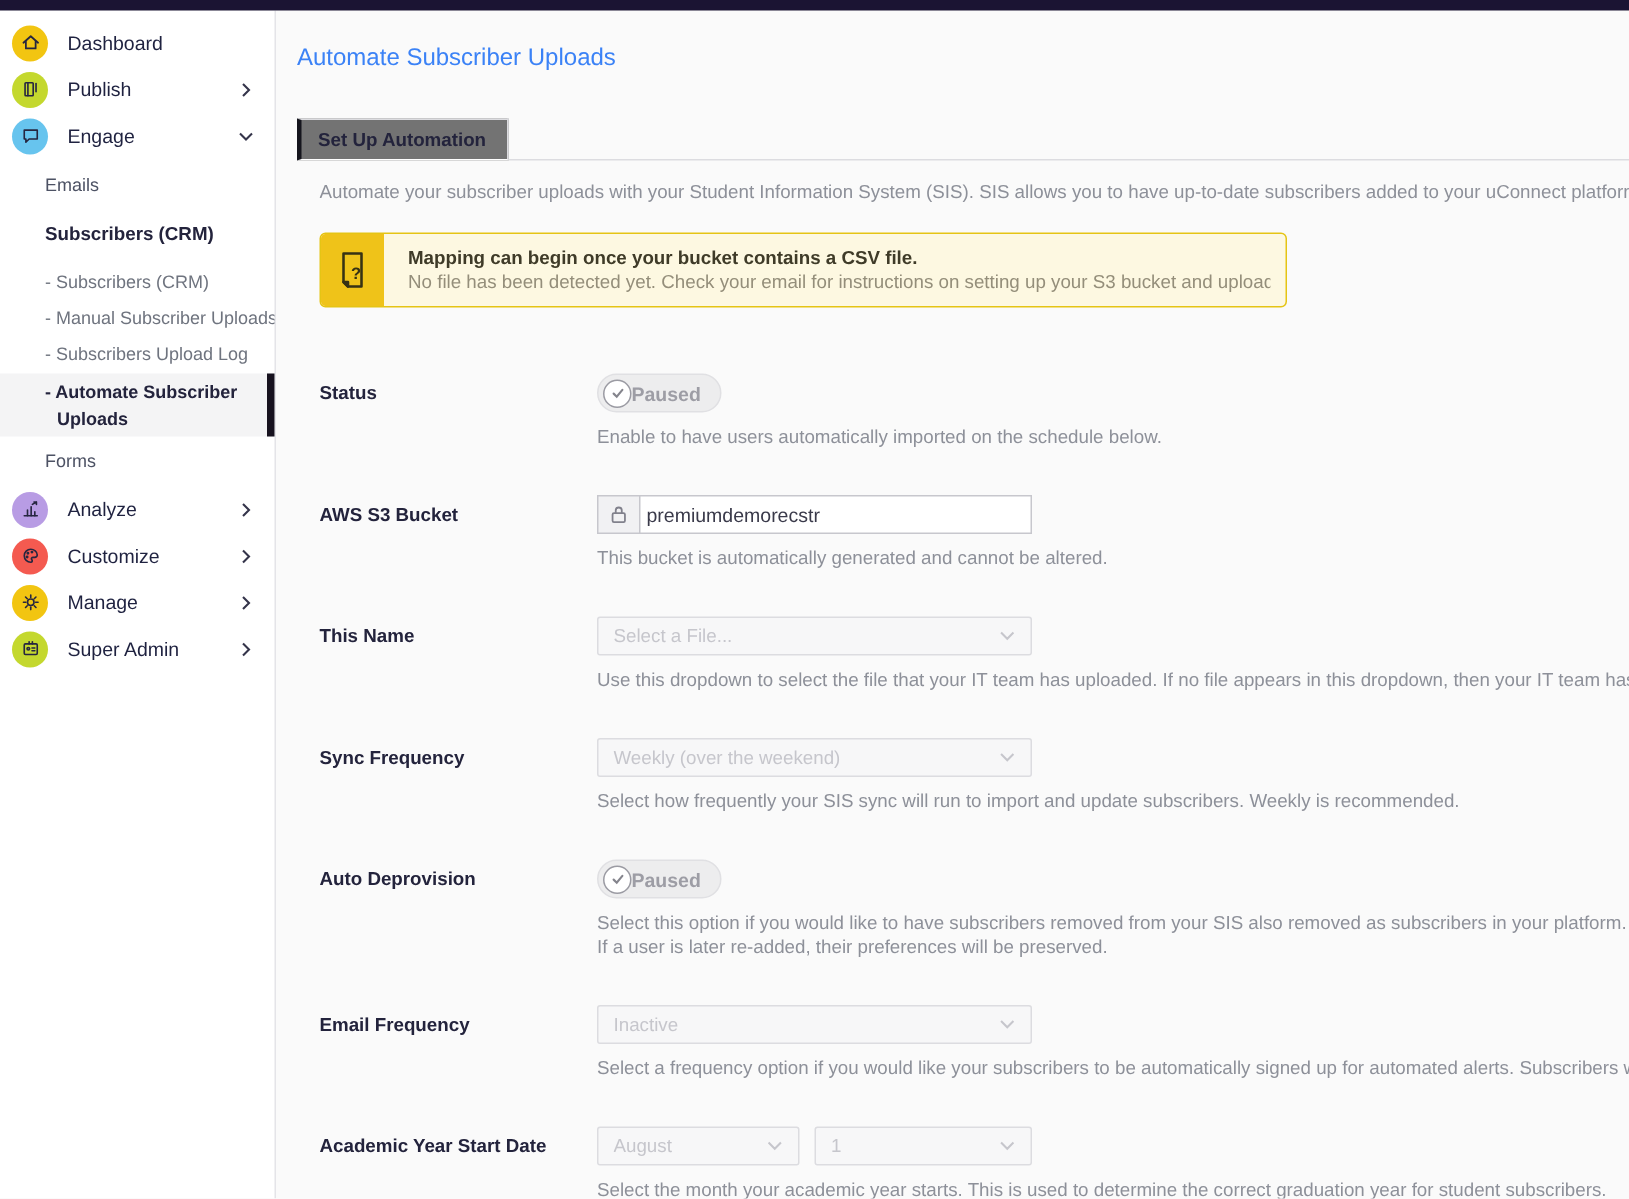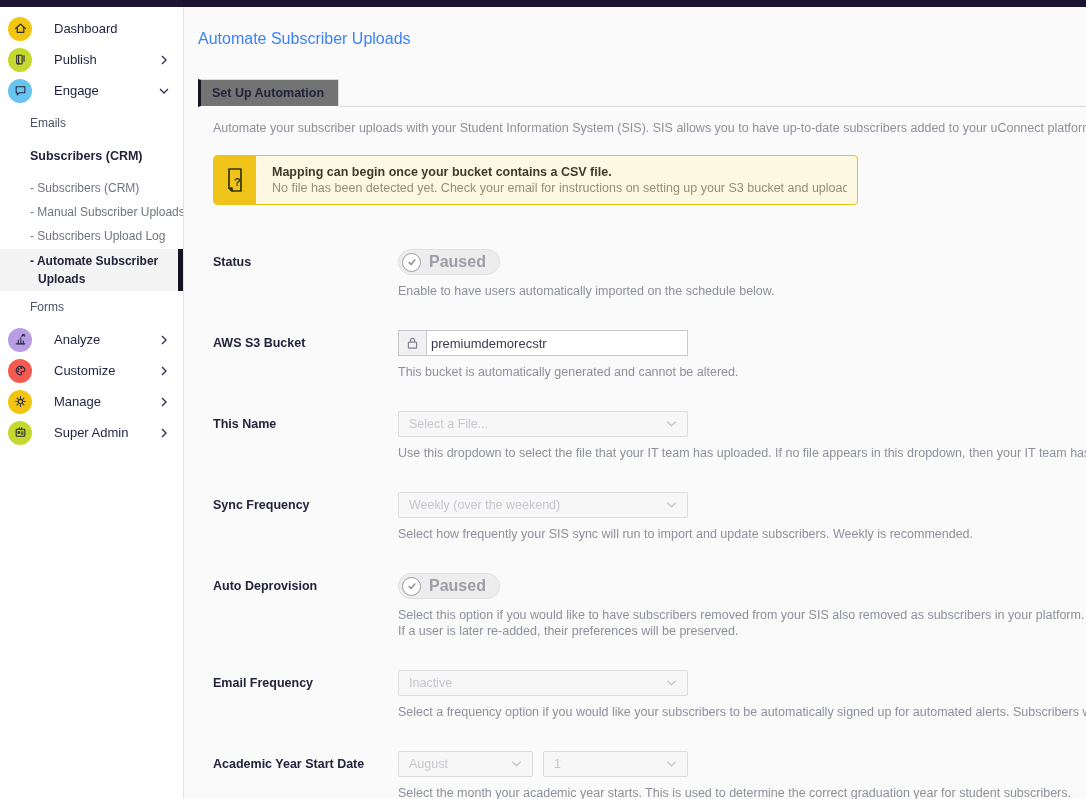--- a/index.html
+++ b/index.html
@@ -4,21 +4,21 @@
 <style>
   html,body{margin:0;padding:0;}
   body{
     width:1086px;height:799px;overflow:hidden;position:relative;
     font-family:"Liberation Sans",sans-serif;background:#fafafa;color:#23233c;
   }
   
   .topbar{position:absolute;top:0;left:0;width:1086px;height:7px;background:#1b1433;z-index:20;}
   
   .sidebar{position:absolute;top:7px;left:0;bottom:0;width:184px;background:#ffffff;border-right:1px solid #e4e4e8;padding-top:6px;box-sizing:border-box;z-index:10;}
-  .side-item{display:flex;align-items:center;height:31px;padding:0 14px 0 8px;cursor:pointer;gap:9px;}
+  .side-item{display:flex;align-items:center;height:31px;padding:0 14px 0 8px;cursor:pointer;}
   .side-item .circle{width:24px;height:24px;border-radius:50%;display:flex;align-items:center;justify-content:center;flex:0 0 24px;}
   .side-item .lbl{margin-left:13px;font-size:13px;color:#1f2240;}
   .side-item .chev{margin-left:auto;display:flex;align-items:center;}
   .side-sub{padding-left:30px;height:22px;line-height:22px;font-size:12px;color:#4d5264;cursor:pointer;}
   .side-sub.dash{padding-left:38px;text-indent:-8px;color:#6f747f;white-space:nowrap;overflow:hidden;}
   .side-hdr{padding-left:30px;height:22px;line-height:22px;font-size:12.5px;font-weight:bold;color:#23233c;margin-top:11px;}
   .side-sub.mt6{margin-top:6px;}
   .side-sub.mt10{margin-top:10px;}
   .side-sub.mt2{margin-top:2px;}
   .side-active{position:relative;margin-top:2px;background:#f4f4f5;padding:3px 0 3px 38px;cursor:pointer;}
@@ -42,21 +42,21 @@
   .alert-body{font-size:12.5px;color:#948e7a;line-height:17px;}
   
   .form{margin-top:44px;}
   .frow{display:flex;margin-bottom:31px;}
   .flabel{width:185px;flex:0 0 185px;font-size:12.5px;font-weight:bold;color:#23233c;line-height:26px;}
   .fctrl{flex:1;min-width:0;}
   .help{margin-top:8px;font-size:12.5px;color:#8d9099;line-height:16px;}
   
   .pill{display:inline-flex;align-items:center;height:26px;border-radius:14px;background:#ededee;border:1px solid #e0e0e3;padding:0 13px 0 3px;box-sizing:border-box;cursor:default;}
   .pill .pcirc{width:19px;height:19px;border-radius:50%;background:#ffffff;border:1.5px solid #9b9ba3;display:flex;align-items:center;justify-content:center;box-sizing:border-box;}
-  .pill .ptext{margin-left:8px;font-size:16px;font-weight:bold;color:#9d9da5;}
+  .pill .ptext{margin-left:0;font-size:13px;font-weight:bold;color:#9d9da5;}
   
   .igroup{display:flex;width:290px;height:26px;box-sizing:border-box;}
   .iaddon{width:28px;flex:0 0 28px;background:#f1f1f3;border:1px solid #c7c7cd;border-right:none;display:flex;align-items:center;justify-content:center;box-sizing:border-box;}
   .itext{flex:1;min-width:0;border:1px solid #c7c7cd;background:#ffffff;font-family:"Liberation Sans",sans-serif;font-size:13px;color:#3a3a4a;padding:0 4px;outline:none;box-sizing:border-box;}
   
   .dselect{width:290px;height:26px;border:1px solid #dcdce0;border-radius:2px;background:#f7f7f8;display:flex;align-items:center;justify-content:space-between;padding:0 10px;box-sizing:border-box;cursor:not-allowed;}
   .dselect .stext{font-size:12.5px;color:#c6c6cc;white-space:nowrap;overflow:hidden;}
   .dselect.w135{width:135px;}
   .dselect.w145{width:145px;}
   .selrow{display:flex;gap:10px;}

